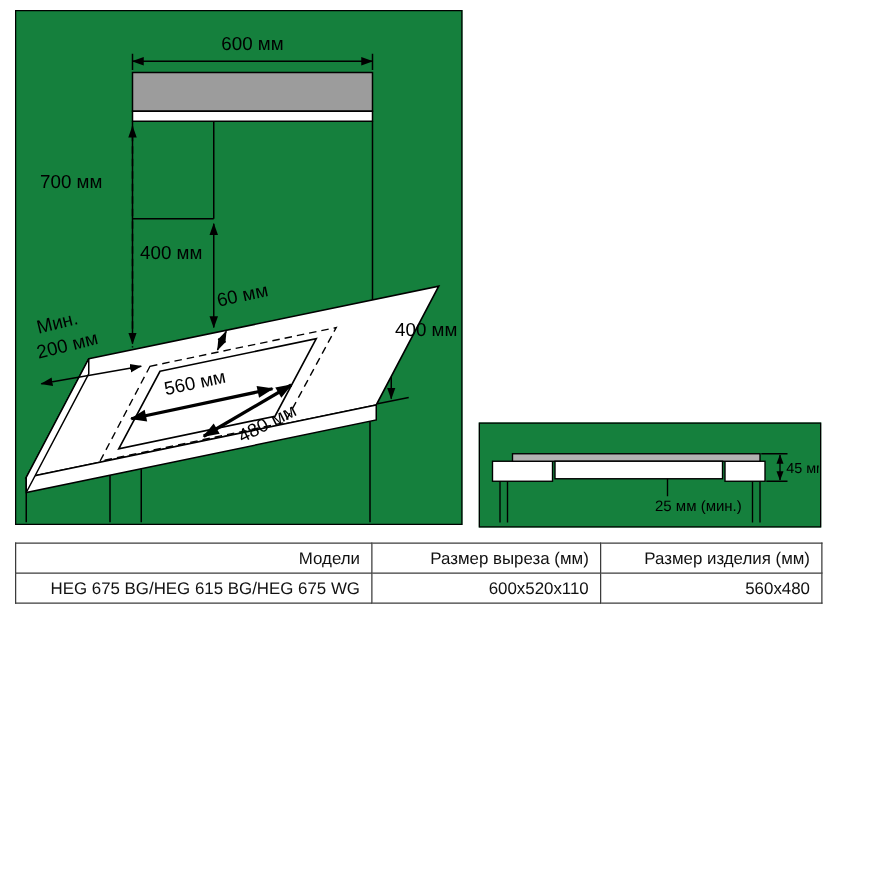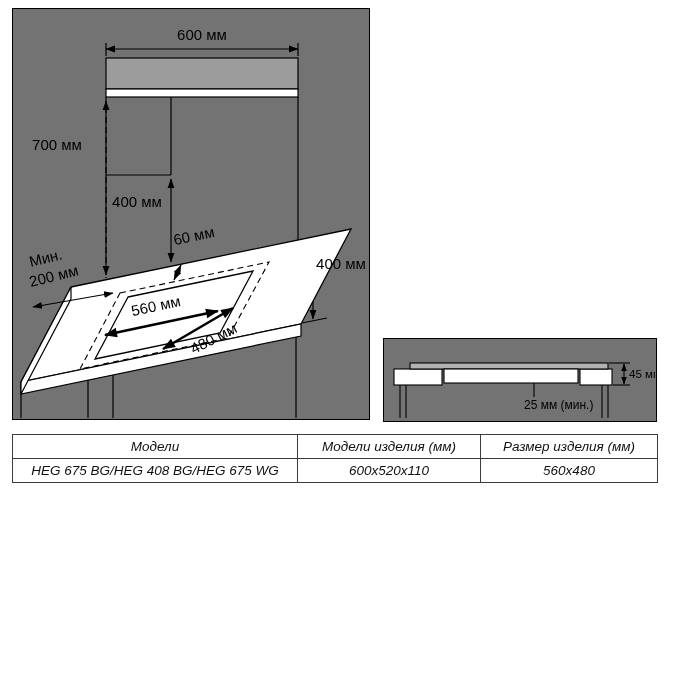--- a/index.html
+++ b/index.html
@@ -1,29 +1,29 @@
 <!DOCTYPE html>
 <html><head>
 <meta charset="utf-8">
 <style>
   html,body{margin:0;padding:0;}
   body{
     width:700px;height:700px;background:#ffffff;position:relative;
     font-family:"Liberation Sans","DejaVu Sans",sans-serif;color:#111;
   }
-  .box{position:absolute;border:1.5px solid #000;background:#737373;box-sizing:border-box;}
+  .box{position:absolute;border:1.5px solid #000;background:#15803d;box-sizing:border-box;}
   #main-box{left:12px;top:8px;width:358px;height:412px;}
   #section-box{left:383px;top:338px;width:274px;height:84px;}
   #spec-table{
     position:absolute;left:12px;top:434px;width:645px;
     border-collapse:collapse;font-size:13.5px;table-layout:fixed;
   }
   #spec-table th,#spec-table td{
-    border:1px solid #3c3c3c;font-weight:normal;text-align:center;
-    padding:3px 9px;height:17px;white-space:nowrap;overflow:hidden;font-style:italic;
+    border:1px solid #3c3c3c;font-weight:normal;text-align:right;
+    padding:3px 9px;height:17px;white-space:nowrap;overflow:hidden;
   }
   .c1{width:285px;} .c2{width:183px;} .c3{width:177px;}
   svg{display:block;}
   text{fill:#000;}
   .dim{font-size:15px;}
   .dimsm{font-size:11.5px;}
 </style>
 </head>
 <body>
 
@@ -121,24 +121,24 @@
 
 <table id="spec-table">
   <colgroup>
       <col class="c1">
       <col class="c2">
       <col class="c3">
     </colgroup>
   <thead>
     <tr>
       <th>Модели</th>
-      <th>Модели изделия (мм)</th>
+      <th>Размер выреза (мм)</th>
       <th>Размер изделия (мм)</th>
     </tr>
   </thead>
   <tbody>
     <tr>
-      <td>HEG 675 BG/HEG 408 BG/HEG 675 WG</td>
+      <td>HEG 675 BG/HEG 615 BG/HEG 675 WG</td>
       <td>600x520x110</td>
       <td>560x480</td>
     </tr>
   </tbody>
 </table>
 
 </body></html>

